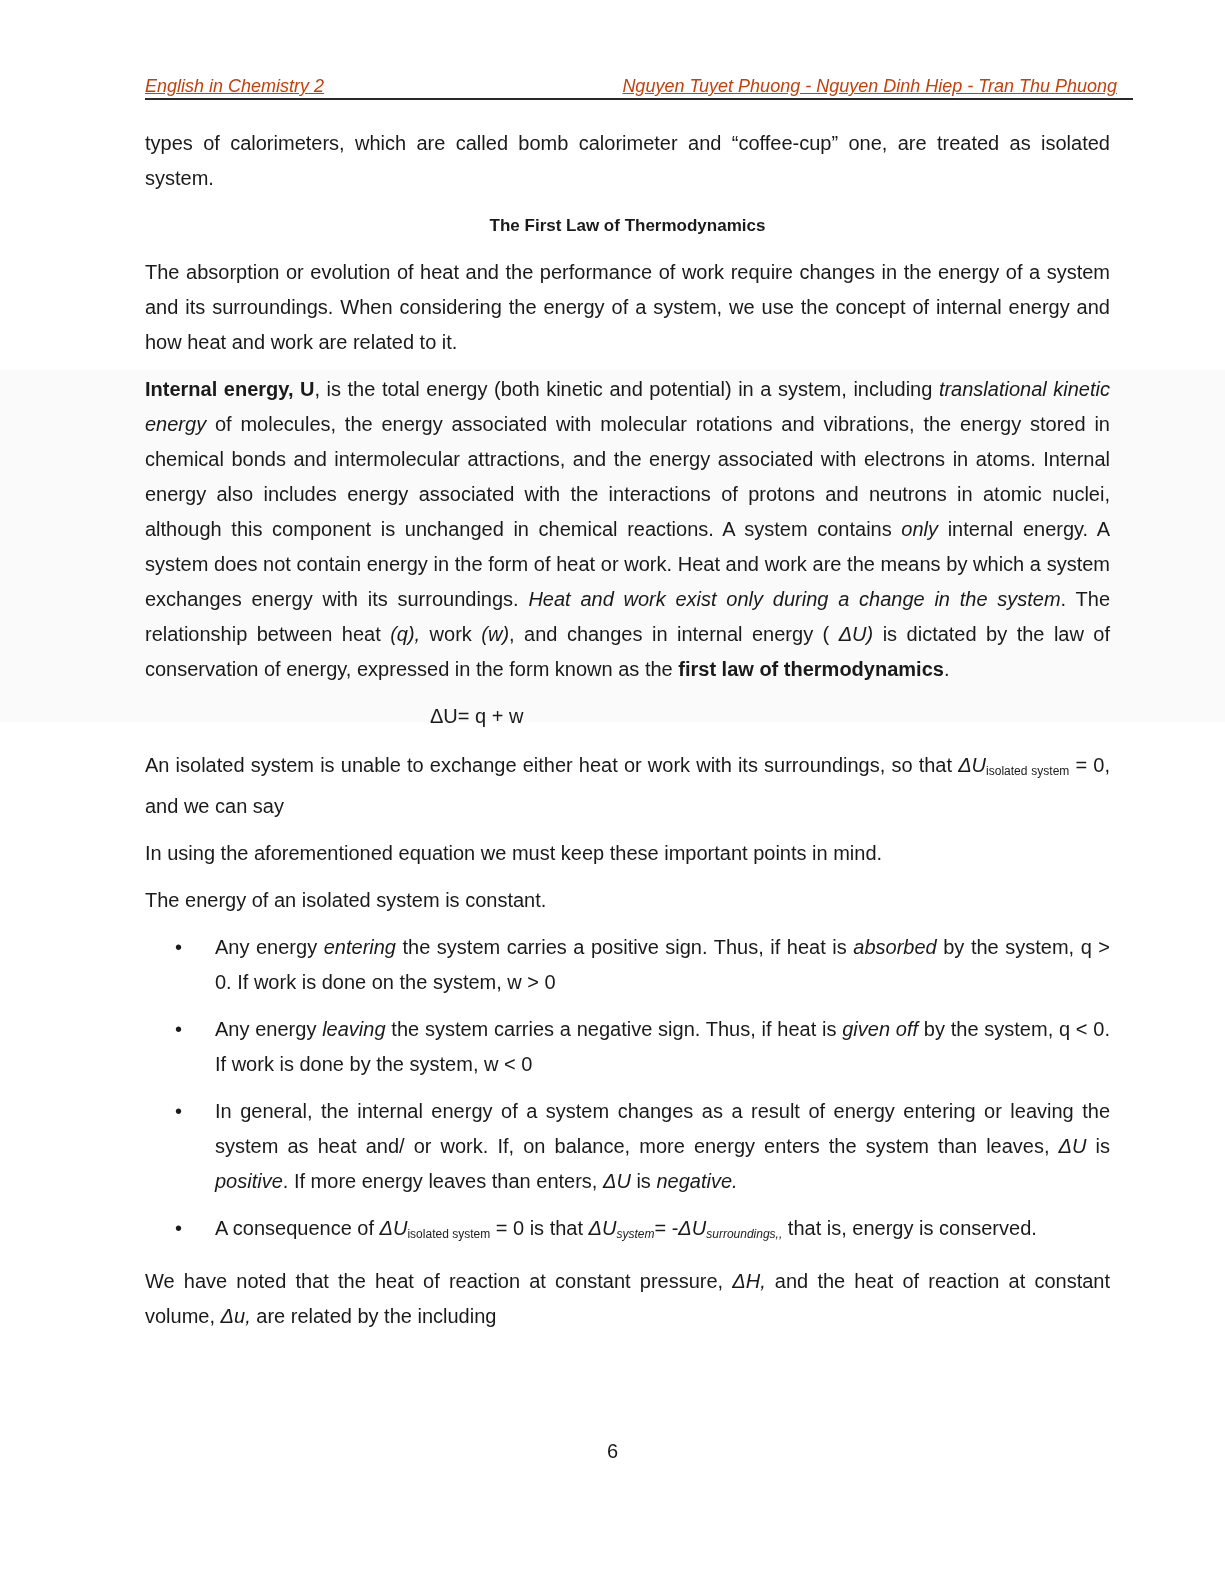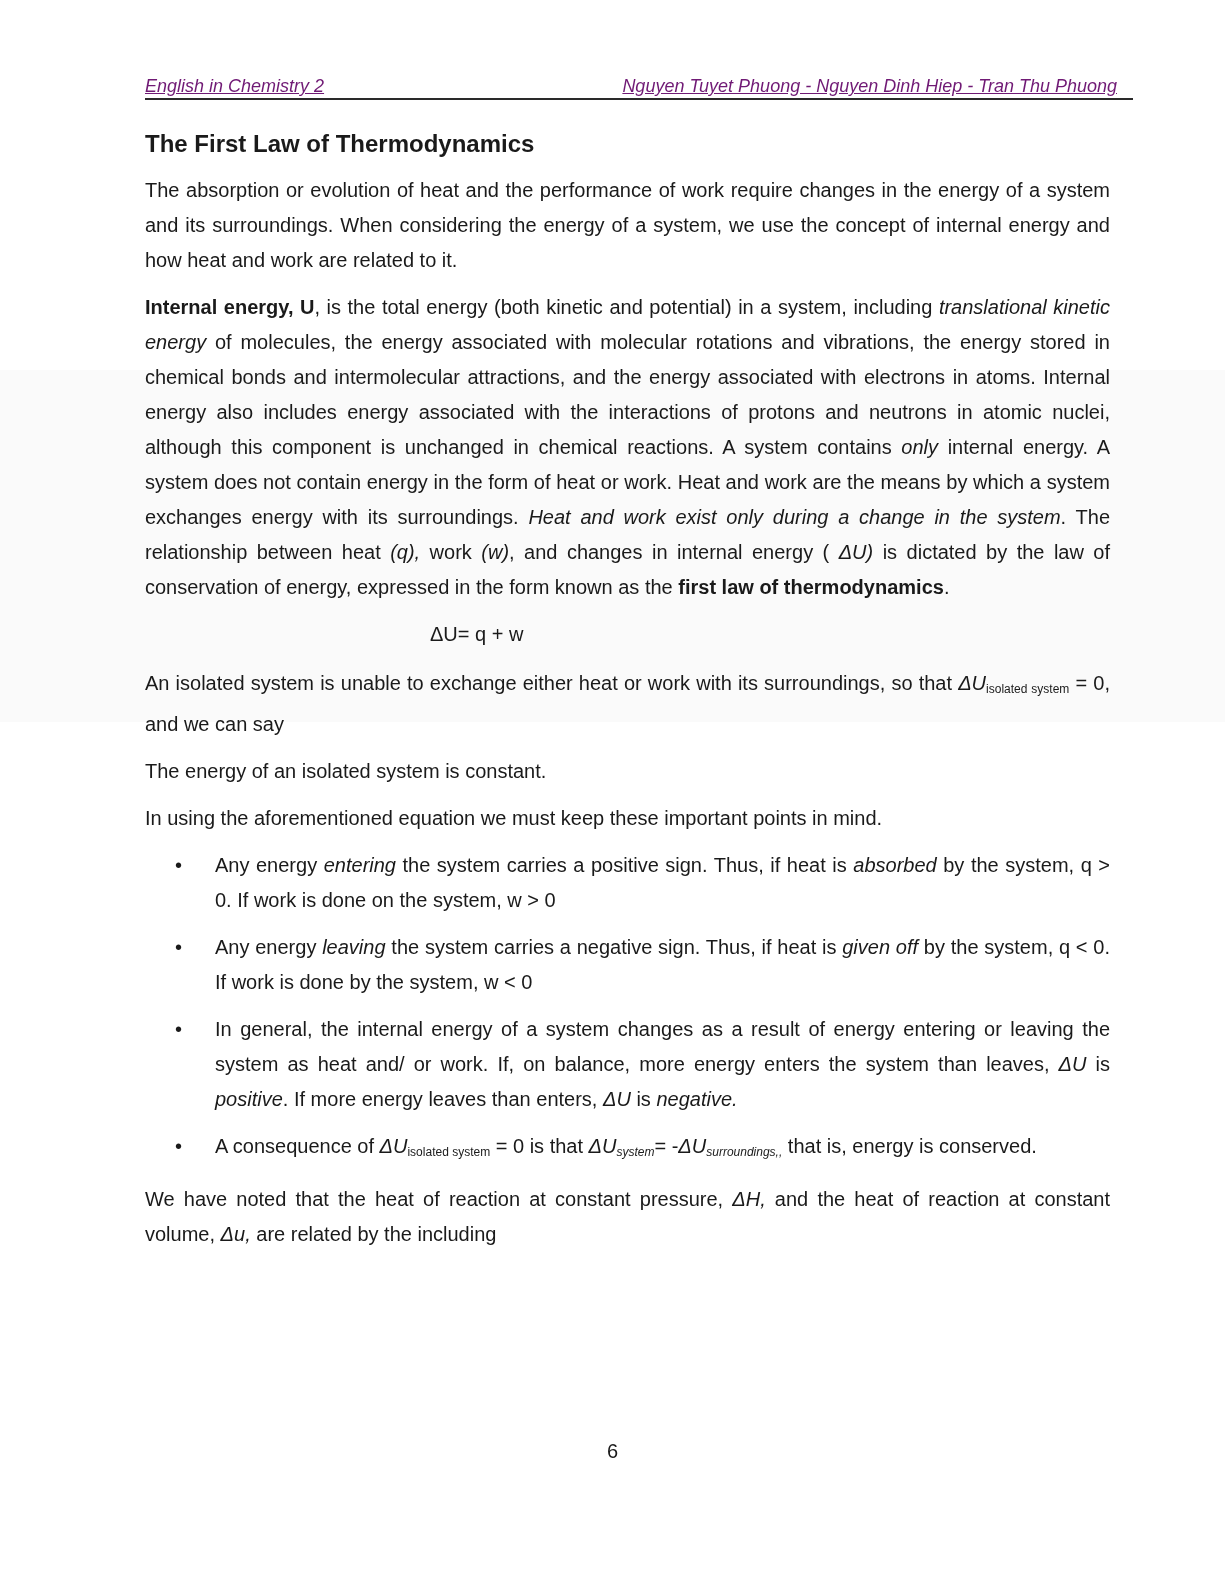--- a/index.html
+++ b/index.html
@@ -6,61 +6,62 @@
   body {
     width: 1225px; height: 1585px; position: relative; overflow: hidden;
     font-family: "Liberation Sans", "DejaVu Sans", sans-serif;
     color: #1a1a1a;
   }
   .page { position: absolute; left: 0; top: 0; width: 1225px; height: 1585px; }
   .tint-band { position: absolute; left: 0; top: 370px; width: 1225px; height: 352px; background: #fafafa; }
   .header {
     position: absolute; left: 145px; top: 76px; width: 988px; height: 22px;
     border-bottom: 2px solid #2a2a2a;
-    font-style: italic; font-size: 18px; color: #701a75;
+    font-style: italic; font-size: 18px; color: #c2410c;
   }
   .header .left { position: absolute; left: 0; bottom: 1px; text-decoration: underline; }
   .header .right { position: absolute; right: 16px; bottom: 1px; text-decoration: underline; }
   .content { position: absolute; left: 145px; top: 126px; width: 965px; font-size: 20px; line-height: 35px; }
   p { margin: 0 0 12px 0; text-align: justify; }
-  h3 { margin: 0 0 12px 0; font-size: 24px; font-weight: bold; line-height: 35px; }
+  h3 { margin: 0 0 12px 0; font-size: 17px; font-weight: bold; line-height: 35px; text-align: center; }
   .eq { margin: 8px 0 14px 0; padding-left: 285px; }
   .sub { font-size: 12px; vertical-align: -3px; font-style: normal; }
   .sub-i { font-size: 12px; vertical-align: -3px; font-style: italic; }
   ul { margin: 0 0 10px 0; padding: 0; list-style: none; }
   li { position: relative; padding-left: 70px; margin-bottom: 12px; text-align: justify; }
   li .bullet { position: absolute; left: 30px; top: 0; font-size: 20px; }
   .page-num { position: absolute; left: 0; width: 1225px; top: 1440px; text-align: center; font-size: 20px; }
 </style>
 </head>
 <body>
 
 <div class="page">
   <div class="tint-band"></div>
 
   <div class="header">
     <span class="left">English in Chemistry 2</span>
     <span class="right">Nguyen Tuyet Phuong - Nguyen Dinh Hiep - Tran Thu Phuong</span>
   </div>
 
   <div class="content">
+    <p>types of calorimeters, which are called bomb calorimeter and “coffee-cup” one, are treated as isolated system.</p>
 
     <h3>The First Law of Thermodynamics</h3>
 
     <p>The absorption or evolution of heat and the performance of work require changes in the energy of a system and its surroundings. When considering the energy of a system, we use the concept of internal energy and how heat and work are related to it.</p>
 
     <p><b>Internal energy, U</b><span>, is the total energy (both kinetic and potential) in a system, including </span><i>translational kinetic energy</i><span> of molecules, the energy associated with molecular rotations and vibrations, the energy stored in chemical  bonds and intermolecular attractions, and the energy associated with electrons in atoms. Internal energy also includes energy associated with the interactions of protons and neutrons in atomic nuclei, although this component is unchanged in chemical reactions. A system contains </span><i>only</i><span> internal energy. A system does not contain energy in the form of heat or work. Heat and work are the means by which a system exchanges energy with its surroundings. </span><i>Heat and work exist only during a change in the system</i><span>. The relationship between heat </span><i>(q),</i><span> work </span><i>(w)</i><span>, and changes in internal energy ( </span><i>ΔU)</i><span> is dictated by the law of conservation of energy, expressed in the form known as the </span><b>first law of thermodynamics</b><span>.</span></p>
 
     <div class="eq">ΔU= q + w</div>
 
     <p><span>An isolated system is unable to exchange either heat or work with its surroundings, so that </span><i>ΔU</i><span class="sub">isolated system</span><span> = 0, and we can say</span></p>
 
+    <p>In using the aforementioned equation we must keep these important points in mind.</p>
+
     <p>The energy of an isolated system is constant.</p>
-
-    <p>In using the aforementioned equation we must keep these important points in mind.</p>
 
     <ul>
       <li><span class="bullet">•</span><span>Any energy </span><i>entering</i><span> the system carries a positive sign. Thus, if heat is </span><i>absorbed</i><span> by the system, q &gt; 0. If work is done on the system, w &gt; 0</span></li>
       <li><span class="bullet">•</span><span>Any energy </span><i>leaving</i><span> the system carries a negative sign. Thus, if heat is </span><i>given off</i><span> by the system, q &lt; 0. If work is done by the system, w &lt; 0</span></li>
       <li><span class="bullet">•</span><span>In general, the internal energy of a system changes as a result of energy entering or leaving the system as heat and/ or work. If, on balance, more energy enters the system than leaves, </span><i>ΔU</i><span> is </span><i>positive</i><span>. If more energy leaves than enters, </span><i>ΔU</i><span> is </span><i>negative.</i></li>
       <li><span class="bullet">•</span><span>A consequence of </span><i>ΔU</i><span class="sub">isolated system</span><span> = 0 is that </span><i>ΔU</i><span class="sub-i">system</span><span>= -</span><i>ΔU</i><span class="sub-i">surroundings,,</span><span> that is, energy is conserved.</span></li>
     </ul>
 
 
     <p><span>We have noted that the heat of reaction at constant pressure, </span><i>ΔH,</i><span> and the heat of reaction at constant volume, </span><i>Δu,</i><span> are related by the including</span></p>

